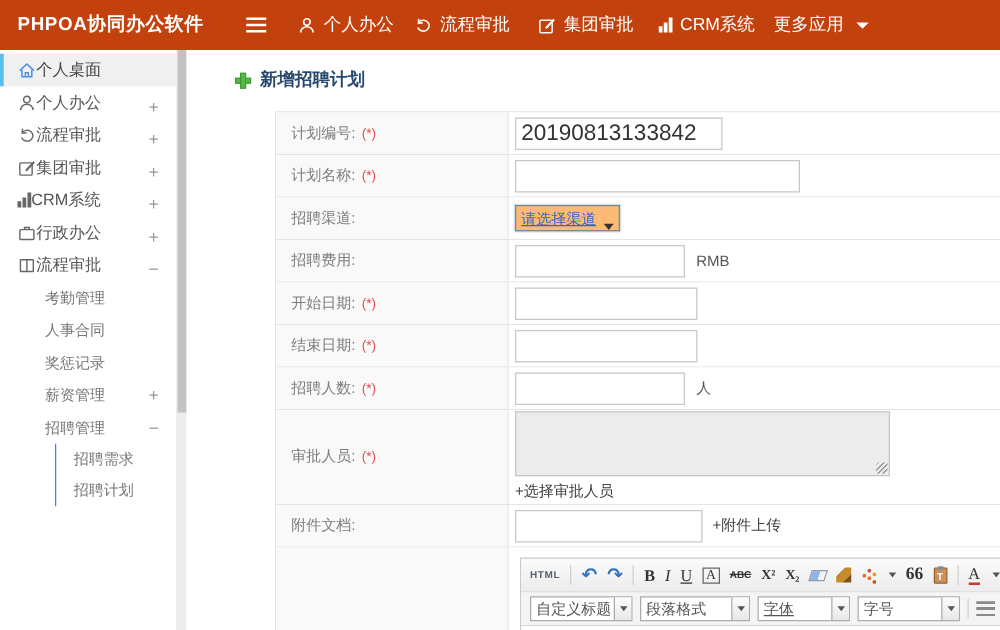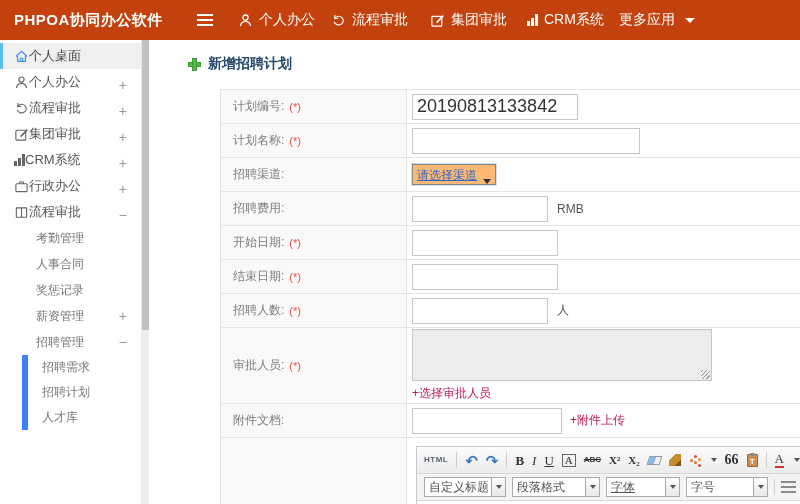--- a/index.html
+++ b/index.html
@@ -23,21 +23,21 @@
   .sidebar { position:absolute; left:0; top:40px; width:142px; height:464px; background:#fff; border-right:1px solid #e8e8e8; padding-top:3px; }
   .scrollstrip { position:absolute; left:142px; top:40px; width:7px; height:464px; background:#ededed; }
   .scrollthumb { position:absolute; left:0; top:0; width:7px; height:290px; background:#c2c2c2; }
   .side-item { position:relative; height:26px; display:flex; align-items:center; gap:0; padding-left:14px; font-size:13px; color:#555; cursor:pointer; }
   .side-item.active { background:#f0f0f0; border-left:3px solid #58c0ea; padding-left:11px; color:#444; }
   .side-item.active svg { color:#4a90e2; }
   .side-item svg, .side-item .bars { color:#666; flex:none; }
   .expand { position:absolute; right:14px; top:0; line-height:33px; font-size:14px; color:#999; font-weight:300; }
   .sub-item { height:26px; line-height:26px; padding-left:36px; font-size:12px; color:#777; cursor:pointer; position:relative; }
   .sub-item .expand { line-height:26px; }
-  .subsub-wrap { margin-left:22px; border-left:6px solid #3b82f6; }
+  .subsub-wrap { margin-left:44px; border-left:1px solid #3b82f6; }
   .subsub-item { height:25px; line-height:25px; padding-left:14px; font-size:12px; color:#777; cursor:pointer; }
 
   
   .main { position:absolute; left:150px; top:40px; width:650px; height:348px; background:#fff; }
   .page-title { position:absolute; left:38px; top:15px; display:flex; align-items:center; gap:7px; }
   .plus-icon { position:relative; width:13px; height:13px; }
   .plus-icon::before { content:""; position:absolute; left:0; top:4px; width:13px; height:5px; background:#53b945; box-shadow:inset 0 0 0 1px #3f9a36; }
   .plus-icon::after { content:""; position:absolute; left:4px; top:0; width:5px; height:13px; background:#53b945; box-shadow:inset 0 0 0 1px #3f9a36; }
   .page-title span { font-size:14px; font-weight:bold; color:#27496d; }
 
@@ -57,21 +57,21 @@
   .w-date { width:146px; }
   .w-num { width:136px; }
   .w-file { width:150px; }
   .fake-select { display:flex; align-items:flex-end; height:21px; border:1px solid #858585; background:#fdba74; padding:0 4px; cursor:pointer; box-shadow:0 0 0 1px #cfe0f0; }
   .fake-select .sel-text { font-size:12px; color:#3366cc; text-decoration:underline; }
   .fake-select .sel-arrow { width:0; height:0; border-left:4px solid transparent; border-right:4px solid transparent; border-top:5px solid #333; margin-left:6px; }
   .fvalue.col { flex-direction:column; align-items:flex-start; justify-content:center; }
   .approver-box { width:300px; height:52px; background:#ececec; border:1px solid #c6c6c6; position:relative; resize:none; }
   .approver-box::after { content:""; position:absolute; right:1px; bottom:1px; width:9px; height:9px;
      background:repeating-linear-gradient(-45deg, transparent 0 2px, #9a9a9a 2px 3px); }
-  .blue-link { font-size:12px; color:#be185d; text-decoration:none; margin-top:4px; cursor:pointer; }
+  .blue-link { font-size:12px; color:#404040; text-decoration:none; margin-top:4px; cursor:pointer; }
   .inline-link { margin:0 0 0 8px; }
 
   
   .editor { margin:8px 0 0 4px; width:470px; border:1px solid #c9c9c9; overflow:hidden; background:#fff; }
   .ed-row { height:27px; background:linear-gradient(#fbfbfb,#ececec); border-bottom:1px solid #d6d6d6; display:flex; align-items:center; padding:0 7px; gap:8px; white-space:nowrap; }
   .ed-row2 { gap:6px; background:#f4f4f4; }
   .ed-content { height:12px; background:#fff; }
   .sep { width:1px; height:16px; background:#cfcfcf; flex:none; }
   .tbtn { font-size:13px; color:#333; cursor:pointer; flex:none; line-height:1; }
   .t-html { font-size:8px; font-weight:bold; color:#55616e; letter-spacing:.5px; }
@@ -209,21 +209,20 @@
 
     <div class="sub-item"><span>考勤管理</span></div>
     <div class="sub-item"><span>人事合同</span></div>
     <div class="sub-item"><span>奖惩记录</span></div>
     <div class="sub-item"><span>薪资管理</span><span class="expand">+</span></div>
     <div class="sub-item"><span>招聘管理</span><span class="expand">−</span></div>
 
     <div class="subsub-wrap">
       <div class="subsub-item"><span>招聘需求</span></div>
       <div class="subsub-item"><span>招聘计划</span></div>
-      <div class="subsub-item"><span>人才库</span></div>
     </div>
   </div>
   <div class="scrollstrip">
       <div class="scrollthumb"></div>
     </div>
 
   <div class="main">
     <div class="page-title">
       <span class="plus-icon"></span>
       <span>新增招聘计划</span>

